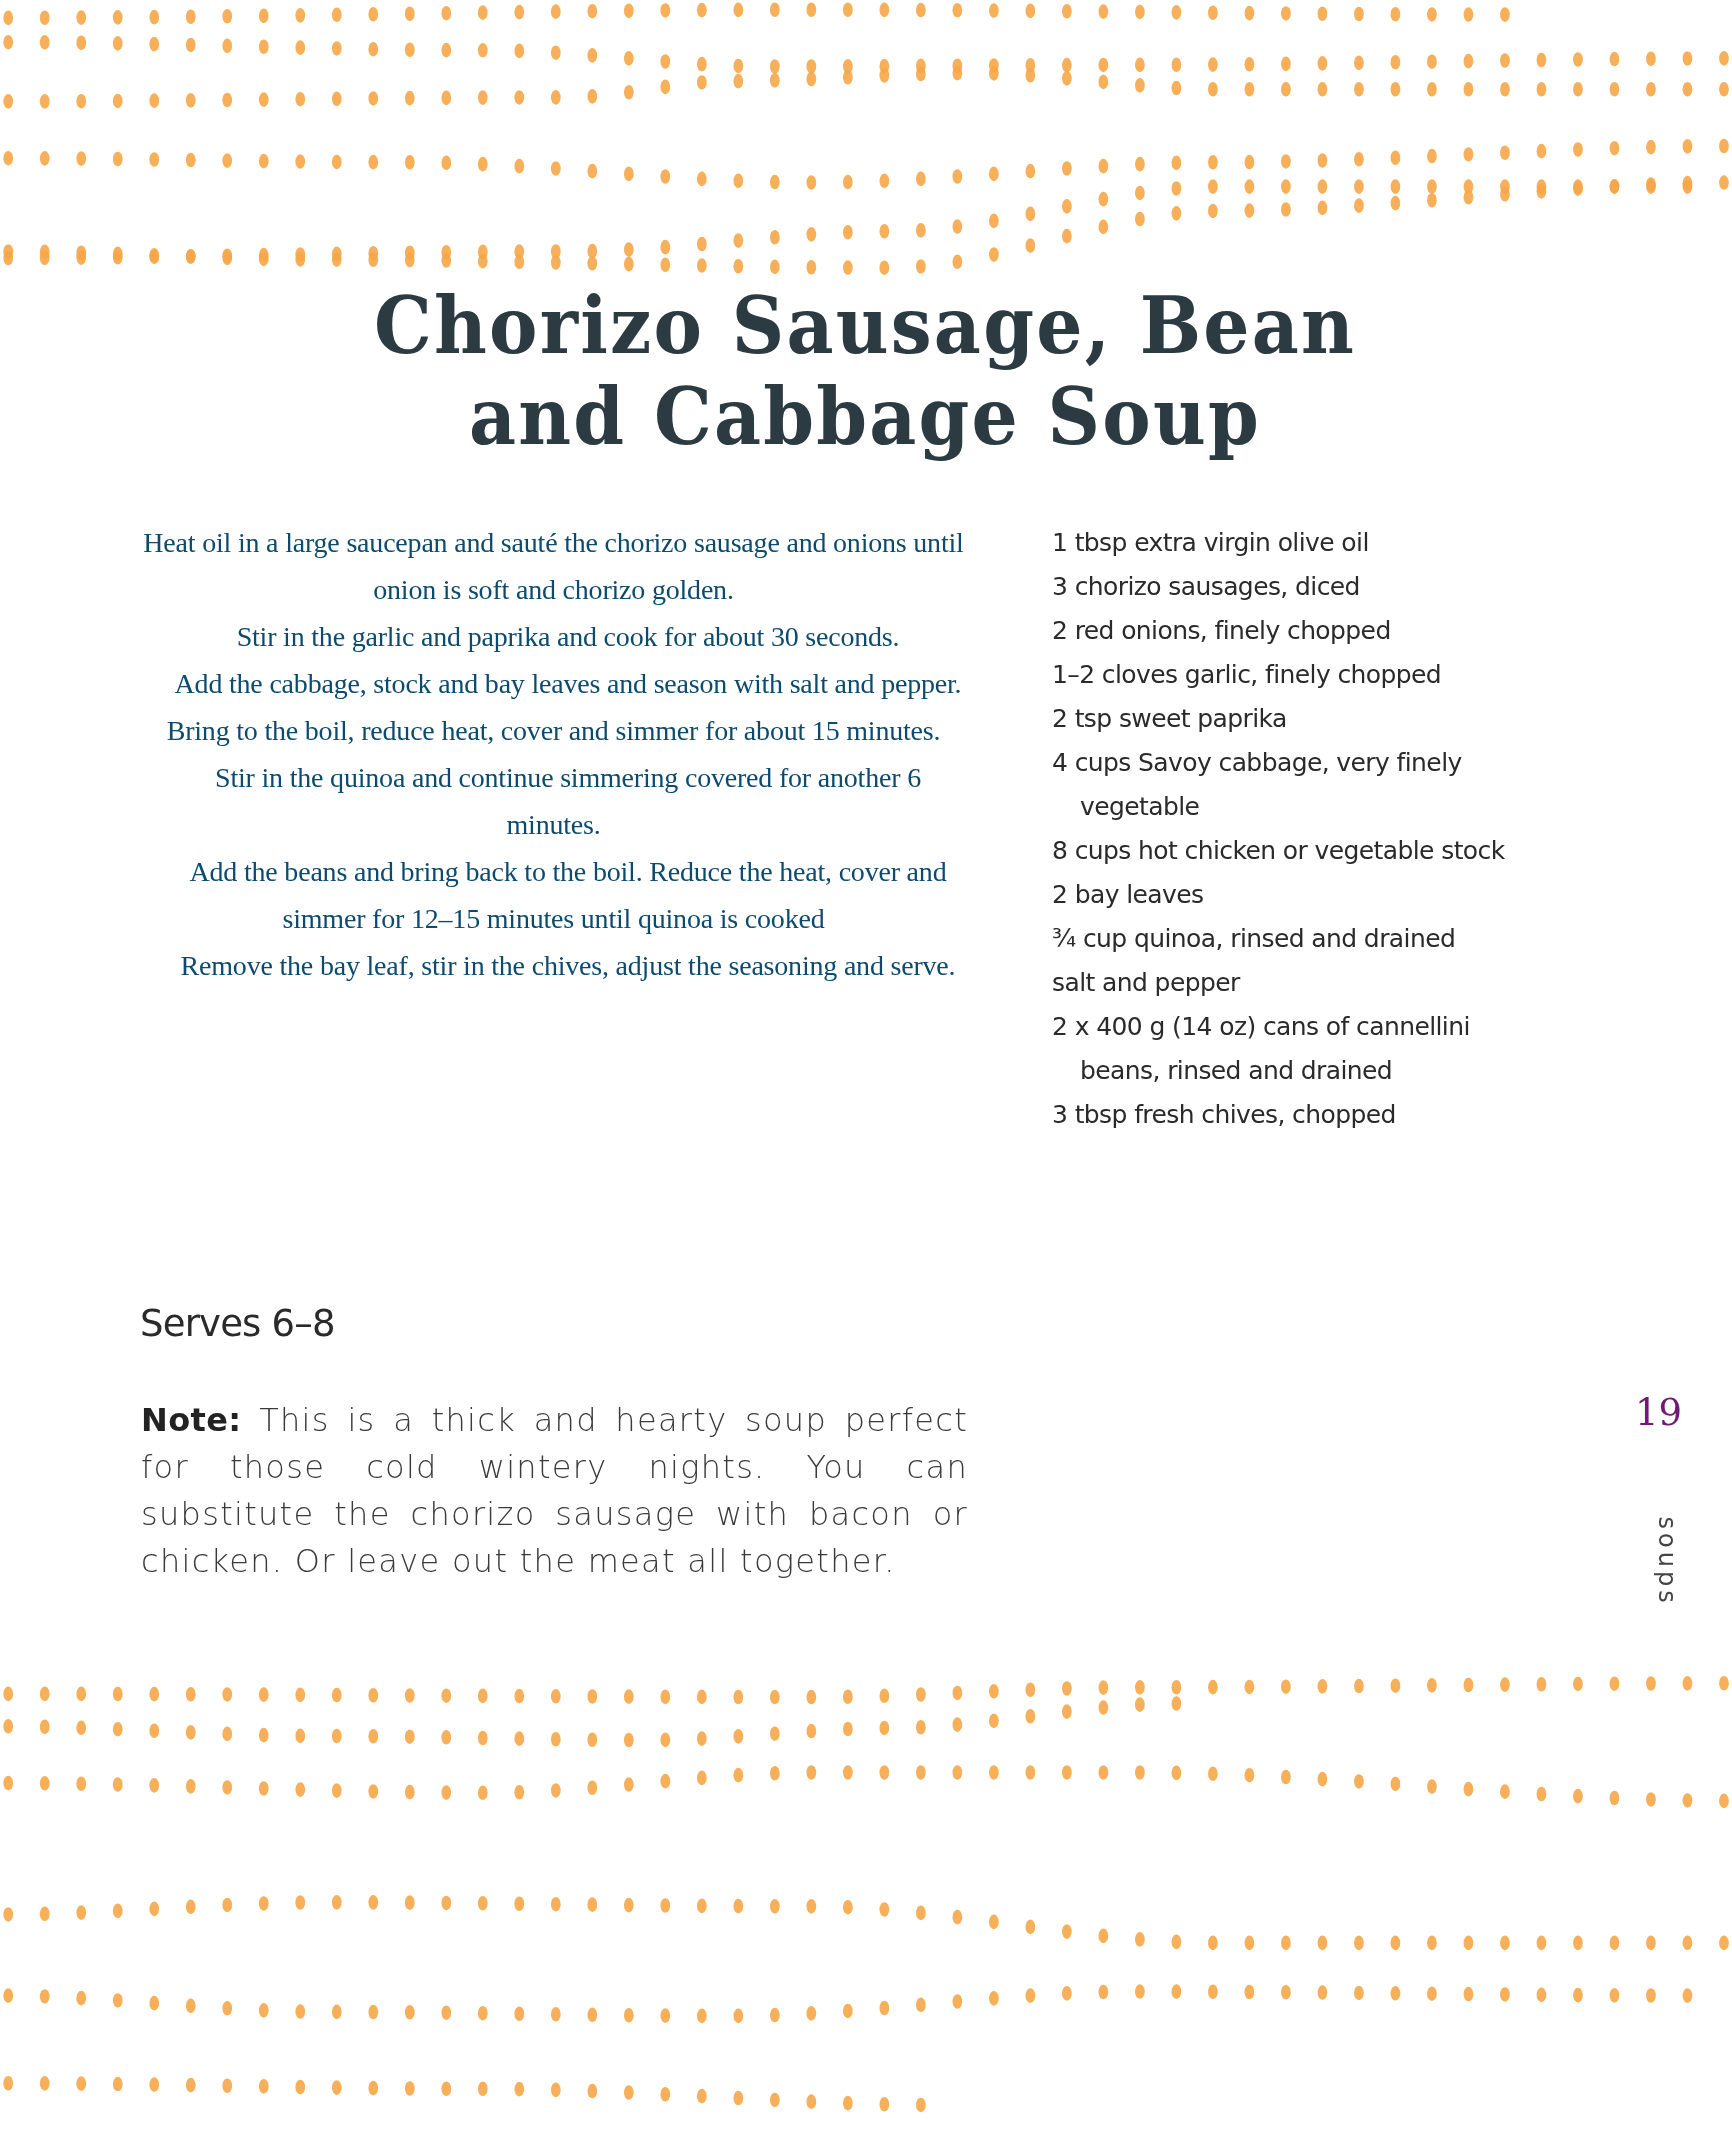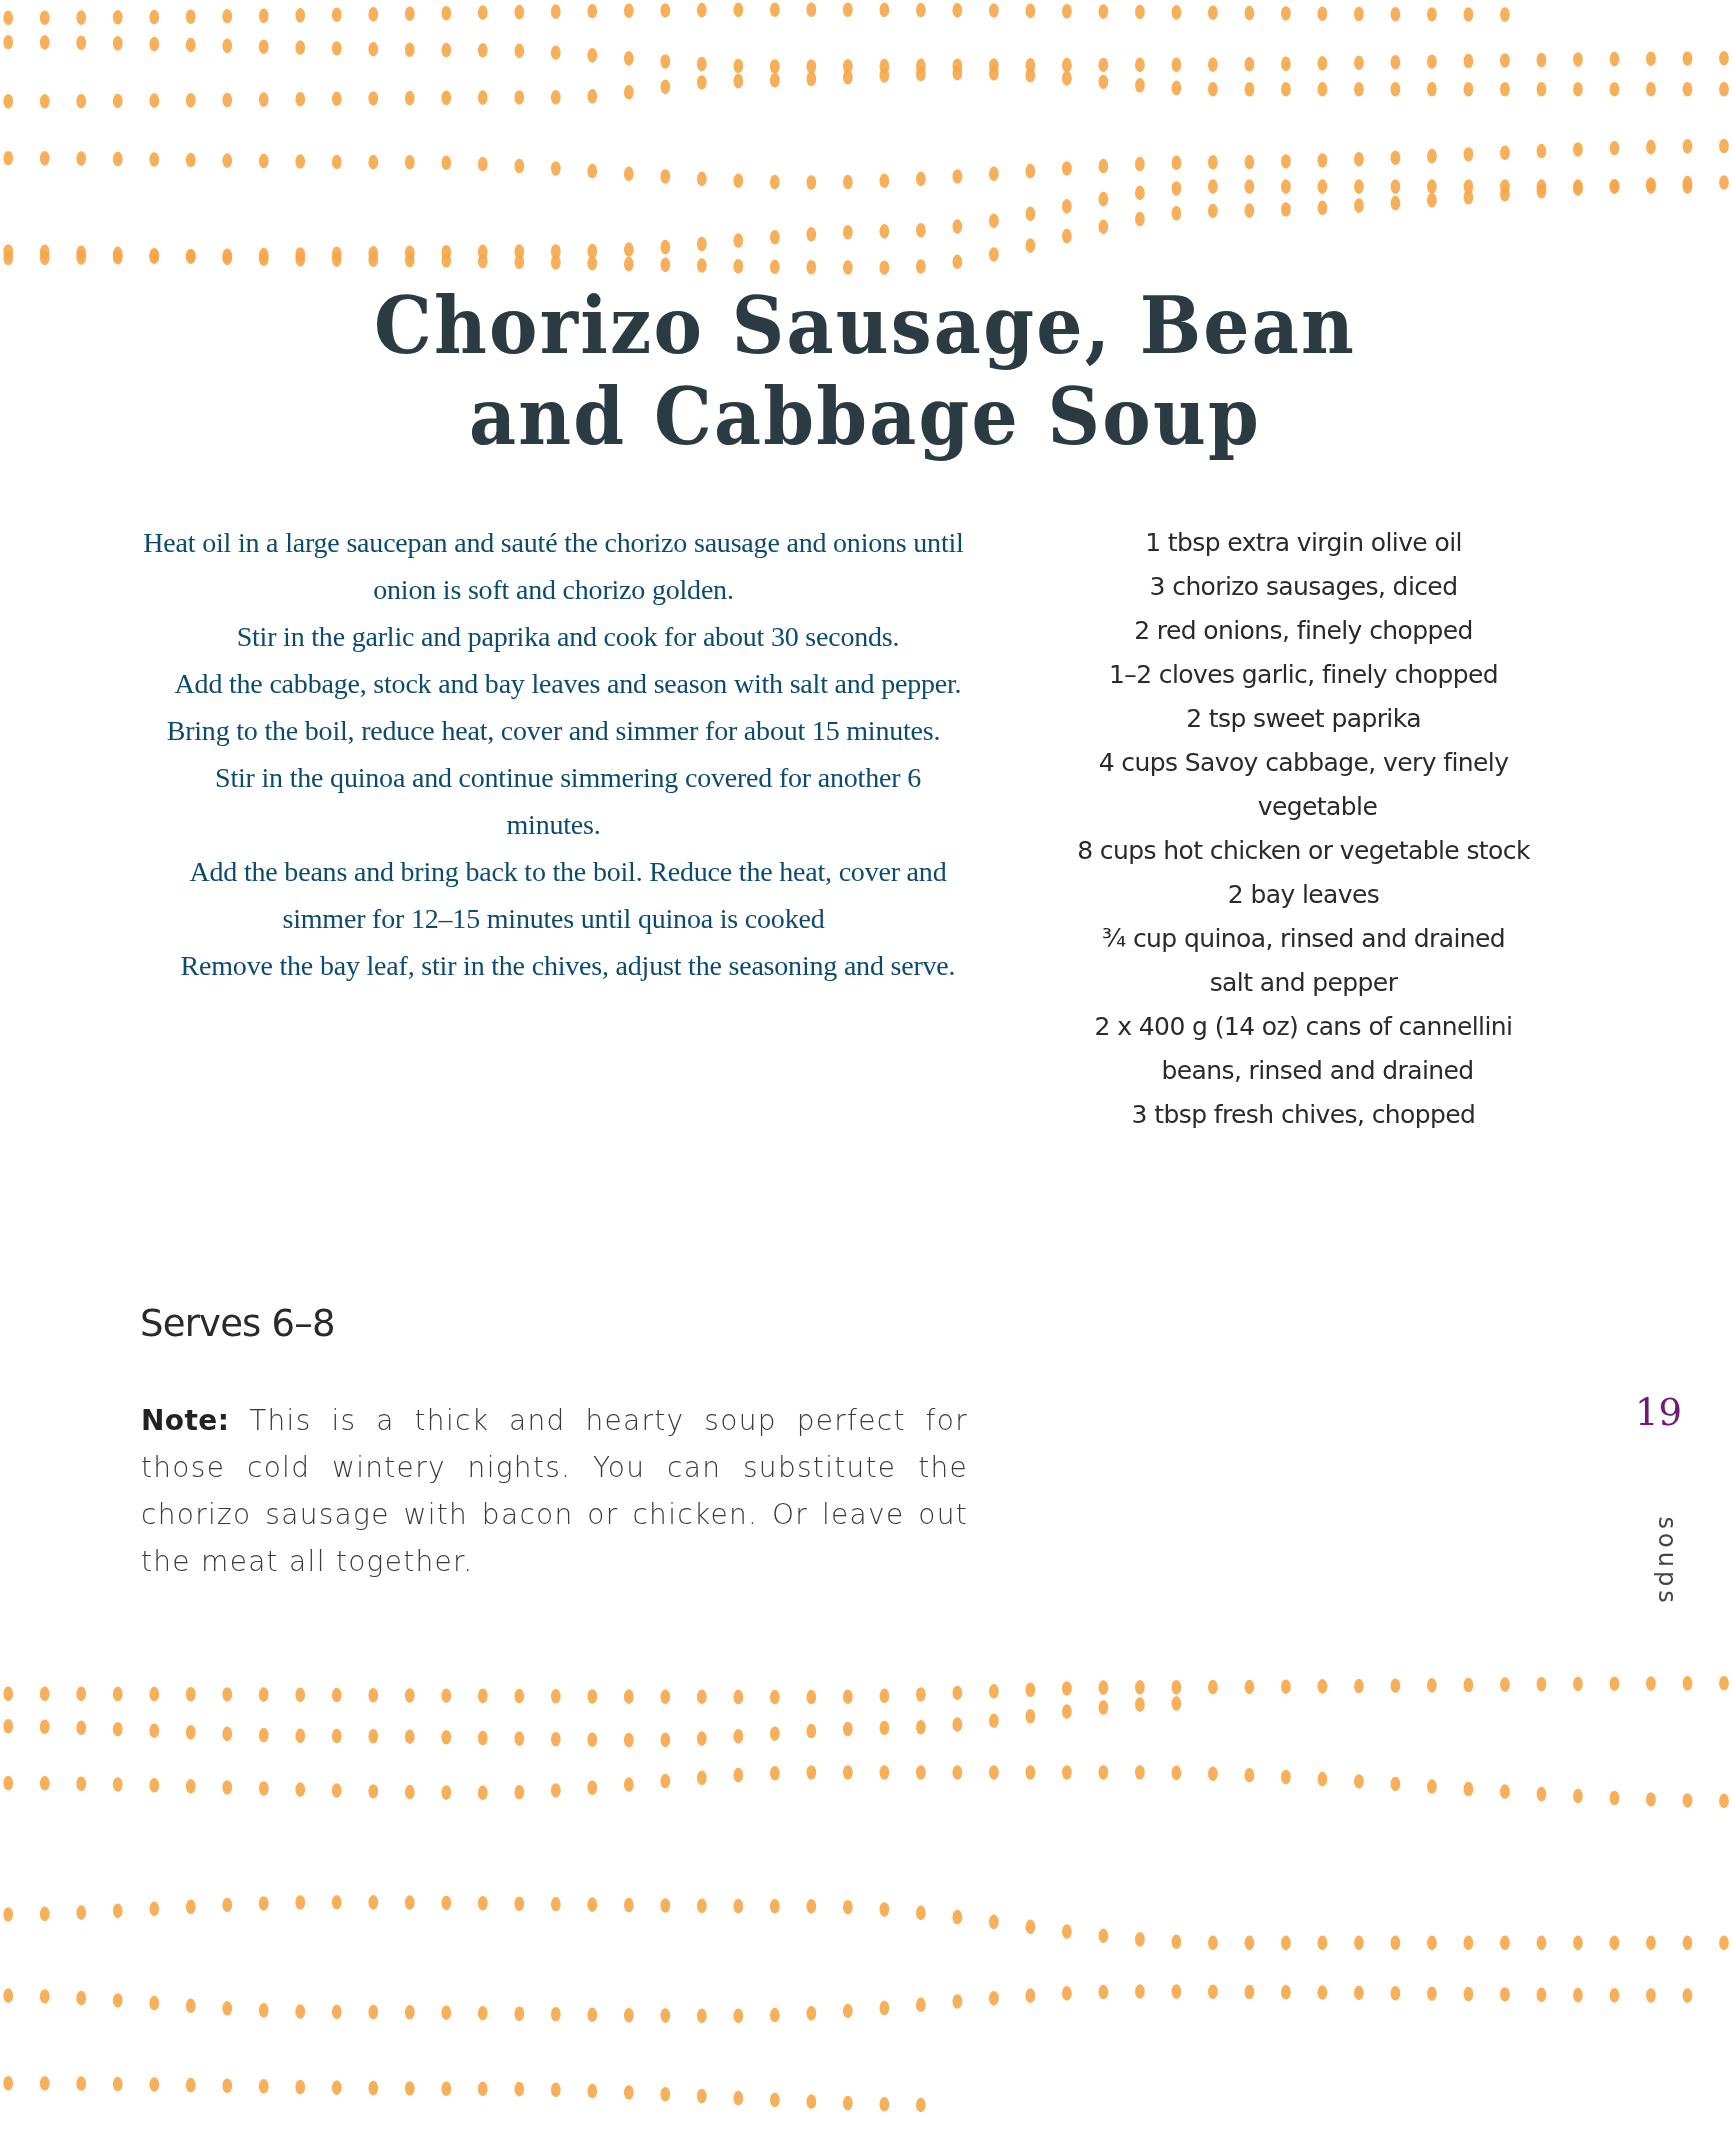--- a/index.html
+++ b/index.html
@@ -21,29 +21,29 @@
     letter-spacing: -0.2px;
     text-align: center;
   }
   .method p { margin: 0; text-indent: 29px; }
   .method p.first { text-indent: 0; }
   .ingredients {
     position: absolute; left: 1052px; top: 521px; width: 503px;
     font-family: "DejaVu Sans", sans-serif; font-size: 25px; line-height: 44px; color: #2a2a2a;
     letter-spacing: -0.6px;
   }
-  .ingredients .item { white-space: nowrap; text-align: center; }
+  .ingredients .item { white-space: nowrap; }
   .ingredients .cont { padding-left: 28px; }
   .serves {
     position: absolute; left: 140px; top: 1302px;
     font-family: "DejaVu Sans", sans-serif; font-size: 37px; color: #2a2a2a; letter-spacing: -0.8px;
   }
   .note {
     position: absolute; left: 141px; top: 1397px; width: 827px;
-    font-family: "DejaVu Sans", sans-serif; font-weight: 300; font-size: 28px; line-height: 47px; color: #3a3a3a;
+    font-family: "DejaVu Sans", sans-serif; font-weight: 300; font-size: 32px; line-height: 47px; color: #3a3a3a;
     letter-spacing: 1.3px; text-align: justify;
   }
   .note .label { font-weight: bold; color: #222; letter-spacing: 0.4px; }
   .page-num {
     position: absolute; left: 1635px; top: 1391px;
     font-family: "DejaVu Serif", serif; font-size: 37px; color: #701a75;
   }
   .section-label {
     position: absolute; left: 1624px; top: 1541px; width: 81px; height: 32px;
     font-family: "DejaVu Sans", sans-serif; font-size: 24px; color: #444; letter-spacing: 4px;

